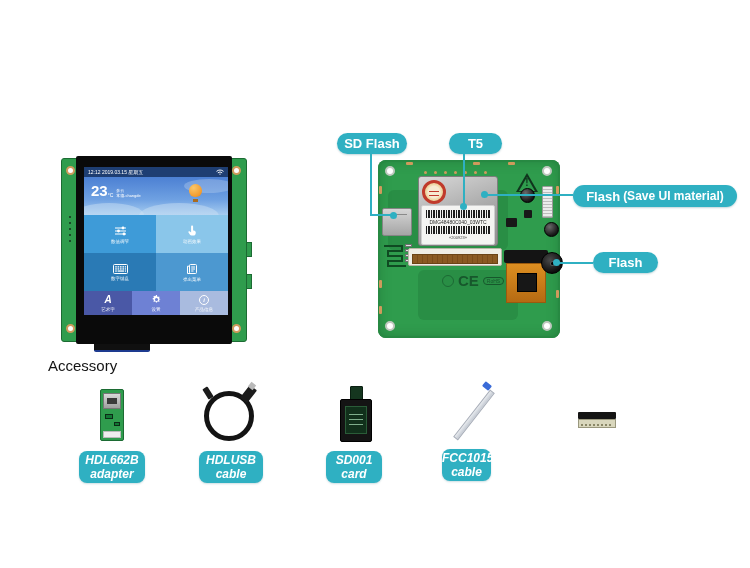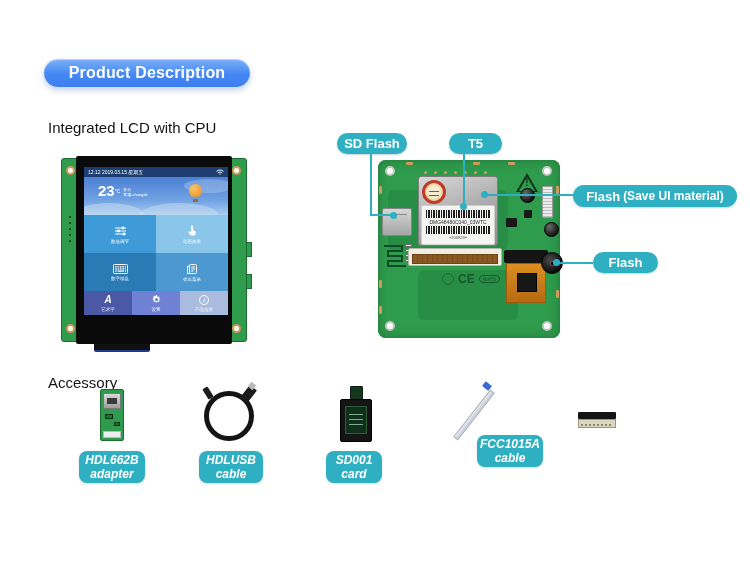--- a/index.html
+++ b/index.html
@@ -24,21 +24,21 @@
   .strip-tab { position:absolute; left:186px; width:6px; height:15px; background:#2f9c4d; border:1px solid #1c6b33; }
   .hole { position:absolute; width:9px; height:9px; border-radius:50%; background:#fdfdfd; border:2px solid #cf9a5c; }
   .pin-dot { position:absolute; width:2px; height:2px; background:#14301c; border-radius:50%; }
   .bezel { position:absolute; left:16px; top:0; width:156px; height:188px; background:#0a0a0a; border-radius:2px; }
   .lcd-screen { position:absolute; left:24px; top:11px; width:144px; height:148px; overflow:hidden; display:flex; flex-direction:column; }
   .bezel-tab { position:absolute; left:34px; top:188px; width:56px; height:8px; background:#101010; border-bottom:2px solid #1d3a8f; border-radius:0 0 2px 2px; }
 
   .statusbar { height:10px; background:#1e3e72; color:#fff; font-size:5px; display:flex; align-items:center; justify-content:space-between; padding:0 4px; flex:0 0 auto; }
   .weather { position:relative; height:38px; background:linear-gradient(180deg,#4c80d3 0%,#6fa1e2 60%,#a7cdf0 100%); flex:0 0 auto; overflow:hidden; color:#fff; }
   .cloud { position:absolute; background:#cfe2f5; opacity:.45; border-radius:50%; }
-  .temp-row { position:absolute; left:14px; top:6px; display:flex; align-items:center; }
+  .temp-row { position:absolute; left:7px; top:6px; display:flex; align-items:flex-end; }
   .temp-big { font-size:15px; font-weight:bold; line-height:15px; }
   .temp-unit { font-size:5px; margin-top:1px; }
   .weather-meta { margin-left:3px; margin-top:3px; font-size:4px; line-height:5px; white-space:nowrap; }
   .balloon { position:absolute; right:26px; top:7px; width:13px; height:13px; border-radius:50% 50% 46% 46%; background:radial-gradient(circle at 35% 30%,#fbc76a,#f29b2e 70%,#d97f17); }
   .balloon-basket { position:absolute; right:30px; top:22px; width:5px; height:3px; background:#a86a20; }
 
   .tile-row { display:flex; flex:0 0 auto; }
   .tile { display:flex; flex-direction:column; align-items:center; justify-content:center; color:#fff; }
   .tile-label { font-size:4.5px; line-height:5px; margin-top:2px; opacity:.95; white-space:nowrap; }
   .tile-icon { display:flex; align-items:center; justify-content:center; }
@@ -62,21 +62,21 @@
   .warn-tri-in { position:absolute; left:141px; top:17px; width:0; height:0; border-left:8px solid transparent; border-right:8px solid transparent; border-bottom:14px solid #2f9c4d; }
   .warn-mark { position:absolute; left:145px; top:17px; width:8px; text-align:center; font-size:10px; font-weight:bold; color:#10351d; }
   .cap { position:absolute; border-radius:50%; background:radial-gradient(circle at 35% 30%,#6a6a6a,#161616 70%); border:1px solid #000; }
   .fpc-right { position:absolute; left:164px; top:26px; width:11px; height:32px; background:repeating-linear-gradient(180deg,#ececec 0 2px,#bdbdbd 2px 3px); border:1px solid #9a9a9a; border-radius:1px; }
   .ic { position:absolute; background:#181818; border-radius:1px; }
   .fpc-long { position:absolute; left:30px; top:88px; width:94px; height:18px; background:#efede4; border:1px solid #b9b7a8; border-radius:2px; }
   .fpc-cable { position:absolute; left:34px; top:94px; width:86px; height:10px; background:repeating-linear-gradient(90deg,#8a5a22 0 4px,#7a4c1a 4px 5px); border:1px solid #6b4416; }
   .res { position:absolute; width:7px; height:3px; background:#e3e3e3; border:1px solid #6f6f6f; }
   .marks { position:absolute; left:64px; top:112px; display:flex; align-items:center; gap:4px; color:#134a26; }
   .stamp { width:12px; height:12px; border:1px solid #134a26; border-radius:50%; opacity:.55; }
-  .ce { font-size:12px; font-weight:bold; opacity:.8; }
+  .ce { font-size:15px; font-weight:bold; opacity:.8; }
   .rohs { font-size:5px; border:1px solid #134a26; border-radius:5px; padding:0 3px; opacity:.8; }
   .flex-black { position:absolute; left:126px; top:90px; width:44px; height:13px; background:#141414; border-radius:2px; }
   .flex-orange { position:absolute; left:128px; top:103px; width:40px; height:40px; background:linear-gradient(180deg,#dd8f21,#b56a12); border:1px solid #9a5a0e; }
   .flex-chip { position:absolute; left:10px; top:9px; width:20px; height:19px; background:#171717; border:1px solid #000; }
   .buzzer { position:absolute; left:163px; top:92px; width:22px; height:22px; border-radius:50%; background:radial-gradient(circle at 40% 35%,#4a4a4a,#0c0c0c 72%); border:1px solid #000; }
   .buzzer::after { content:""; position:absolute; left:9px; top:9px; width:3px; height:3px; border-radius:50%; background:#000; box-shadow:0 0 0 1px #555; }
   .pad { position:absolute; background:#cf9a5c; border-radius:1px; }
   .pad-dot { position:absolute; width:3px; height:3px; border-radius:50%; background:#cf9a5c; }
   .antenna { position:absolute; left:4px; top:84px; }
 
@@ -112,25 +112,21 @@
   .socket-body { position:absolute; left:578px; top:412px; width:38px; height:17px; }
   .socket-top { position:absolute; left:0; top:0; width:38px; height:7px; background:#141414; border-radius:1px; }
   .socket-base { position:absolute; left:0; top:7px; width:38px; height:9px; background:#d9d7bd; border:1px solid #9a987e; }
   .socket-base::after { content:""; position:absolute; left:2px; bottom:1px; right:2px; height:2px; background:repeating-linear-gradient(90deg,#8a8868 0 2px,transparent 2px 4px); }
 </style>
 </head>
 <body>
 
 <div id="stage">
 
-  <div class="title-pill">
-    <span>Product Description</span>
-  </div>
-
-  <div class="section-heading" style="left:48px; top:119px;">Integrated LCD with CPU</div>
+
 
   <div class="lcd-wrap">
     <div class="pcb-strip strip-left"></div>
     <div class="pcb-strip strip-right"></div>
     <div class="strip-tab" style="top:86px;"></div>
     <div class="strip-tab" style="top:118px;"></div>
     <div class="hole" style="left:6px; top:10px;"></div>
     <div class="hole" style="left:6px; top:168px;"></div>
     <div class="hole" style="left:172px; top:10px;"></div>
     <div class="hole" style="left:172px; top:168px;"></div>
@@ -355,21 +351,21 @@
 
   <div class="cline" style="left:463px; top:154px; width:2px; height:52px;"></div>
   <div class="cdot" style="left:460px; top:203px;"></div>
 
   <div class="cline" style="left:486px; top:194px; width:87px; height:2px;"></div>
   <div class="cdot" style="left:481px; top:191px;"></div>
 
   <div class="cline" style="left:558px; top:262px; width:35px; height:2px;"></div>
   <div class="cdot" style="left:553px; top:259px;"></div>
 
-  <div class="section-heading" style="left:48px; top:374px;">Accessory</div>
+  <div class="section-heading" style="left:48px; top:357px;">Accessory</div>
 
   <div class="adapter-body">
     <div class="adapter-usb"></div>
     <div class="adapter-cmp" style="left:4px; top:24px; width:8px; height:5px;"></div>
     <div class="adapter-cmp" style="left:13px; top:32px; width:6px; height:4px;"></div>
     <div class="adapter-strip"></div>
   </div>
   <div class="acc-label" style="left:79px; top:451px; width:66px;">
     <span>HDL662B</span>
     <span>adapter</span>
@@ -394,21 +390,21 @@
   </div>
   <div class="acc-label" style="left:326px; top:451px; width:56px;">
     <span>SD001</span>
     <span>card</span>
   </div>
 
   <div class="fcc-cable">
     <div class="ribbon"></div>
     <div class="tip"></div>
   </div>
-  <div class="acc-label" style="left:442px; top:435px; width:66px;margin-left:35px;">
+  <div class="acc-label" style="left:442px; top:449px; width:49px;">
     <span>FCC1015A</span>
     <span>cable</span>
   </div>
 
   <div class="socket-body">
     <div class="socket-top"></div>
     <div class="socket-base"></div>
   </div>
 
 </div>

